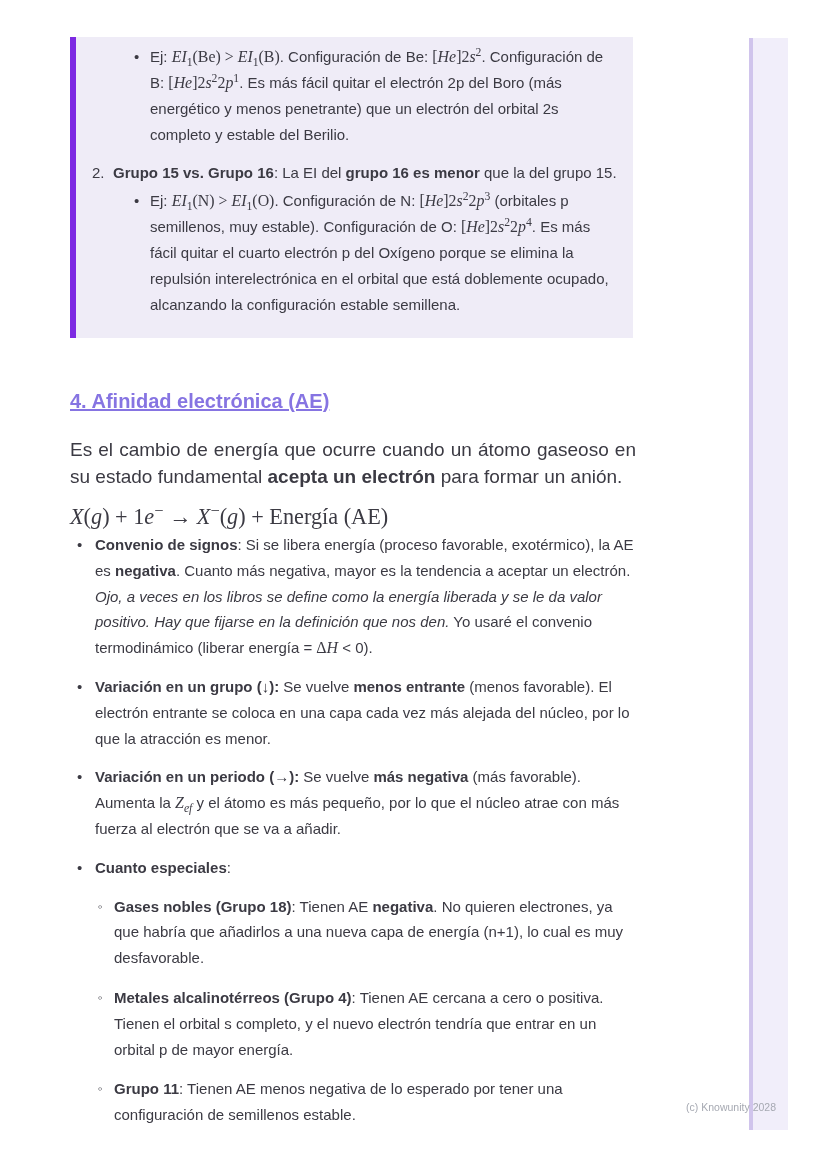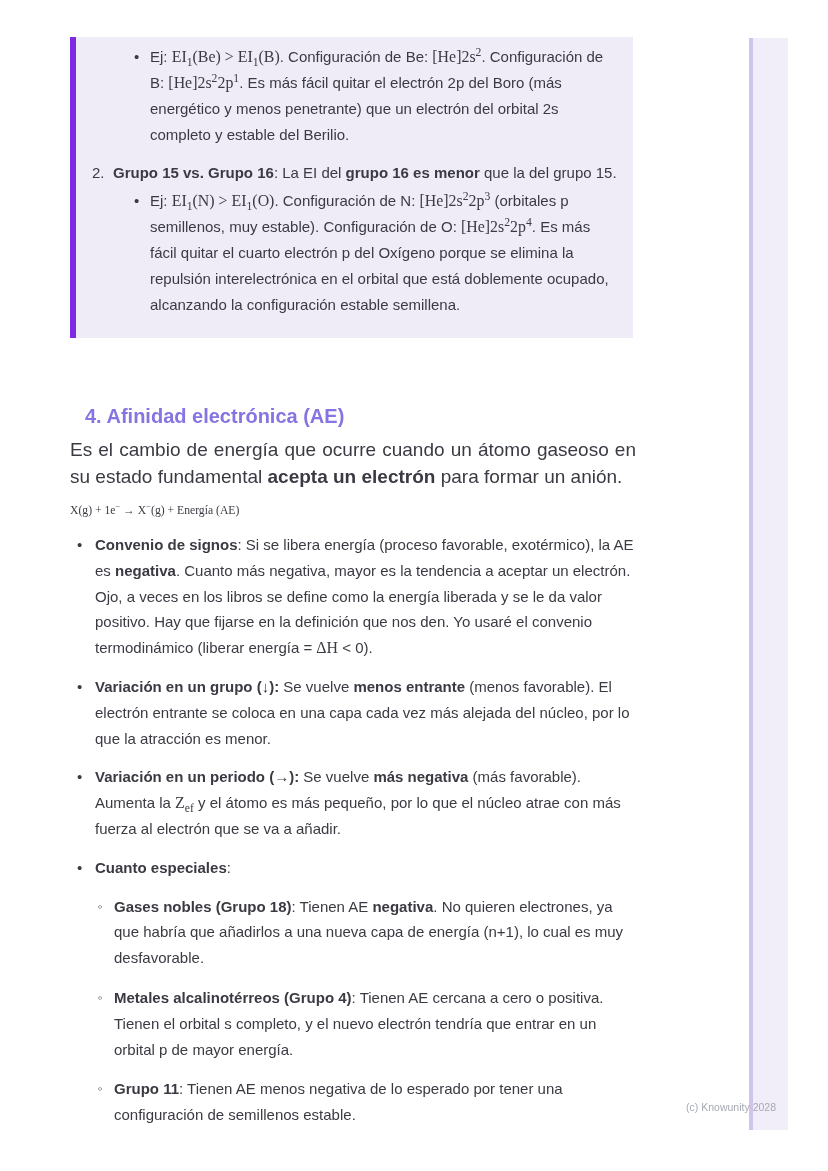--- a/index.html
+++ b/index.html
@@ -35,33 +35,33 @@
     font-size:20px;font-weight:700;color:#8674e2;
   }
   
   .intro{
     position:absolute;left:70px;top:436px;width:566px;
     font-size:19px;line-height:27px;text-align:justify;
   }
   
   .formula{
     position:absolute;left:70px;top:504px;
-    font-size:11px;font-family:"Liberation Serif",serif;
+    font-size:21px;font-family:"Liberation Serif",serif;
   }
   
   .bullets{position:absolute;left:70px;top:532px;width:567px;font-size:15px;line-height:25.8px;}
   .li{display:flex;margin-bottom:13px;}
   .li>.marker{width:25px;flex:none;padding-left:7px;box-sizing:border-box;}
   .subul{margin-top:13px;margin-left:3px;}
   .sli{display:flex;margin-bottom:14px;}
   .sli>.marker{width:16px;flex:none;font-size:13px;}
   .sli:last-child{margin-bottom:0;}
   
   .b{font-weight:700;}
-  .i{}
+  .i{font-style:italic;}
   .f{font-family:"Liberation Serif",serif;font-size:1.06em;}
   sup,sub{font-size:0.7em;line-height:0;}
   sup.f,sub.f{font-size:0.78em;}
   
   .footer{
     position:absolute;top:1101px;right:52px;z-index:2;
     font-size:10.5px;color:#a6a9b2;
   }
 </style>
 </head>
@@ -77,21 +77,21 @@
     <div class="c-row c-num">
       <span class="marker">2.</span>
       <span class="rich"><span class="b">Grupo 15 vs. Grupo 16</span><span>: La EI del </span><span class="b">grupo 16 es menor</span><span> que la del grupo 15.</span></span>
     </div>
     <div class="c-row c-sub">
       <span class="marker">•</span>
       <span class="rich"><span>Ej: </span><span class="i f">EI</span><sub class="f">1</sub><span class="f">(N) &gt; </span><span class="i f">EI</span><sub class="f">1</sub><span class="f">(O)</span><span>. Configuración de N: </span><span class="f">[</span><span class="i f">He</span><span class="f">]2</span><span class="i f">s</span><sup class="f">2</sup><span class="f">2</span><span class="i f">p</span><sup class="f">3</sup><span> (orbitales p semillenos, muy estable). Configuración de O: </span><span class="f">[</span><span class="i f">He</span><span class="f">]2</span><span class="i f">s</span><sup class="f">2</sup><span class="f">2</span><span class="i f">p</span><sup class="f">4</sup><span>. Es más fácil quitar el cuarto electrón p del Oxígeno porque se elimina la repulsión interelectrónica en el orbital que está doblemente ocupado, alcanzando la configuración estable semillena.</span></span>
     </div>
   </div>
 
-  <h2 class="heading" style="margin:15px;">4. Afinidad electrónica (AE)</h2>
+  <h2 class="heading" style="margin:0;text-decoration:underline;">4. Afinidad electrónica (AE)</h2>
 
   <p class="intro" style="margin:0;"><span>Es el cambio de energía que ocurre cuando un átomo gaseoso en su estado fundamental </span><span class="b">acepta un electrón</span><span> para formar un anión.</span></p>
 
   <div class="formula"><span class="i f">X</span><span class="f">(</span><span class="i f">g</span><span class="f">) + 1</span><span class="i f">e</span><sup class="f">−</sup><span class="f"> → </span><span class="i f">X</span><sup class="f">−</sup><span class="f">(</span><span class="i f">g</span><span class="f">) + Energía (AE)</span></div>
 
   <div class="bullets">
     <div class="li">
       <span class="marker">•</span>
       <span class="rich"><span class="b">Convenio de signos</span><span>: Si se libera energía (proceso favorable, exotérmico), la AE es </span><span class="b">negativa</span><span>. Cuanto más negativa, mayor es la tendencia a aceptar un electrón. </span><span class="i">Ojo, a veces en los libros se define como la energía liberada y se le da valor positivo. Hay que fijarse en la definición que nos den.</span><span> Yo usaré el convenio termodinámico (liberar energía = </span><span class="f">Δ</span><span class="i f">H</span><span> &lt; 0).</span></span>
     </div>

